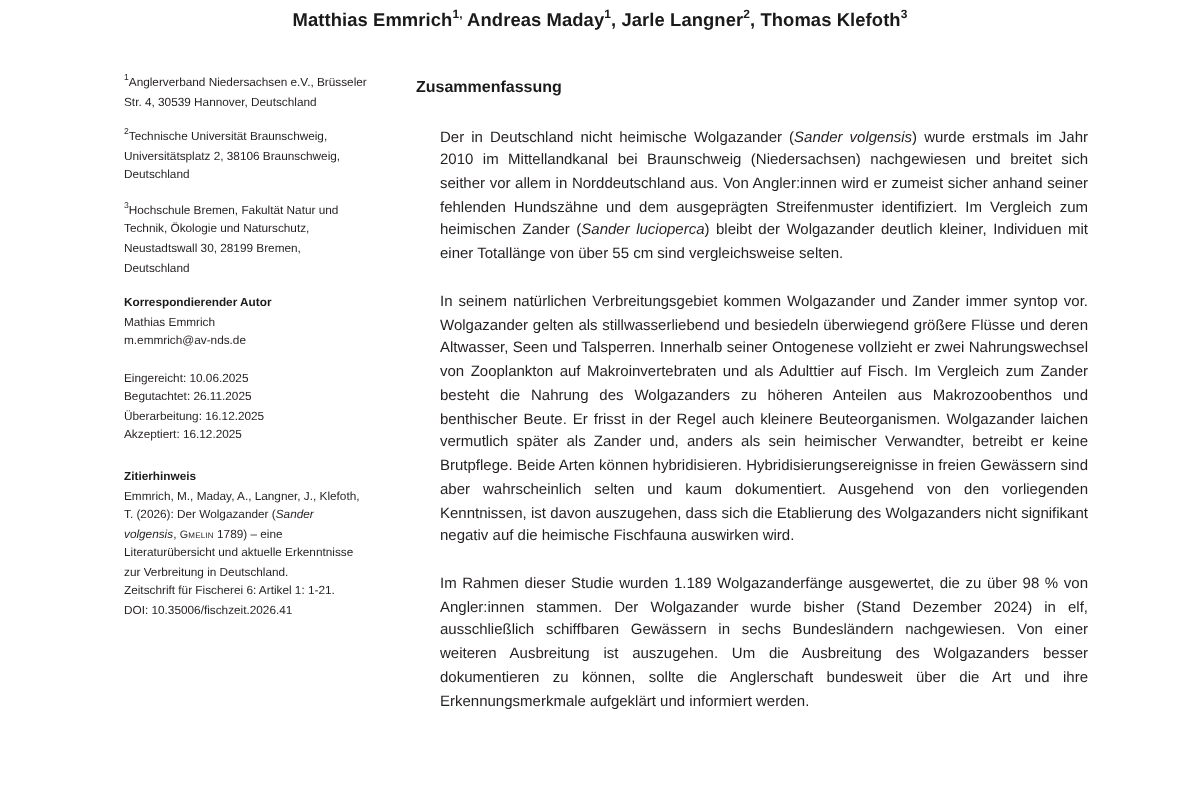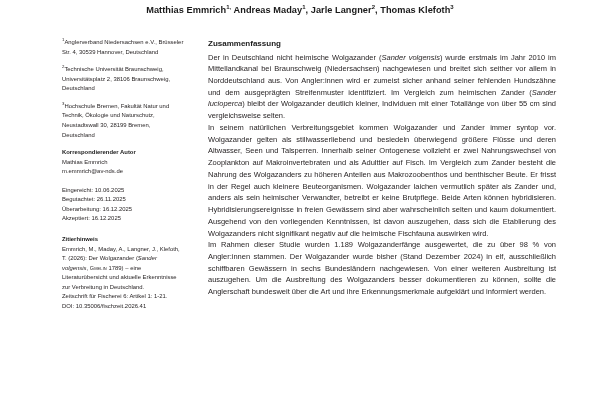--- a/index.html
+++ b/index.html
@@ -106,21 +106,21 @@
 
   
   .abstract-heading {
     font-weight: bold;
     font-size: 8px;
     margin: 0 0 1px 0;
     text-align: left;
     color: #1a1a1a;
   }
   .abstract-para {
-    margin: 0;
+    margin: 12px;
     text-align: justify;
     text-justify: inter-word;
   }
   .abstract-para i {
     font-style: italic;
   }
 </style>
 </head>
 <body>
 

